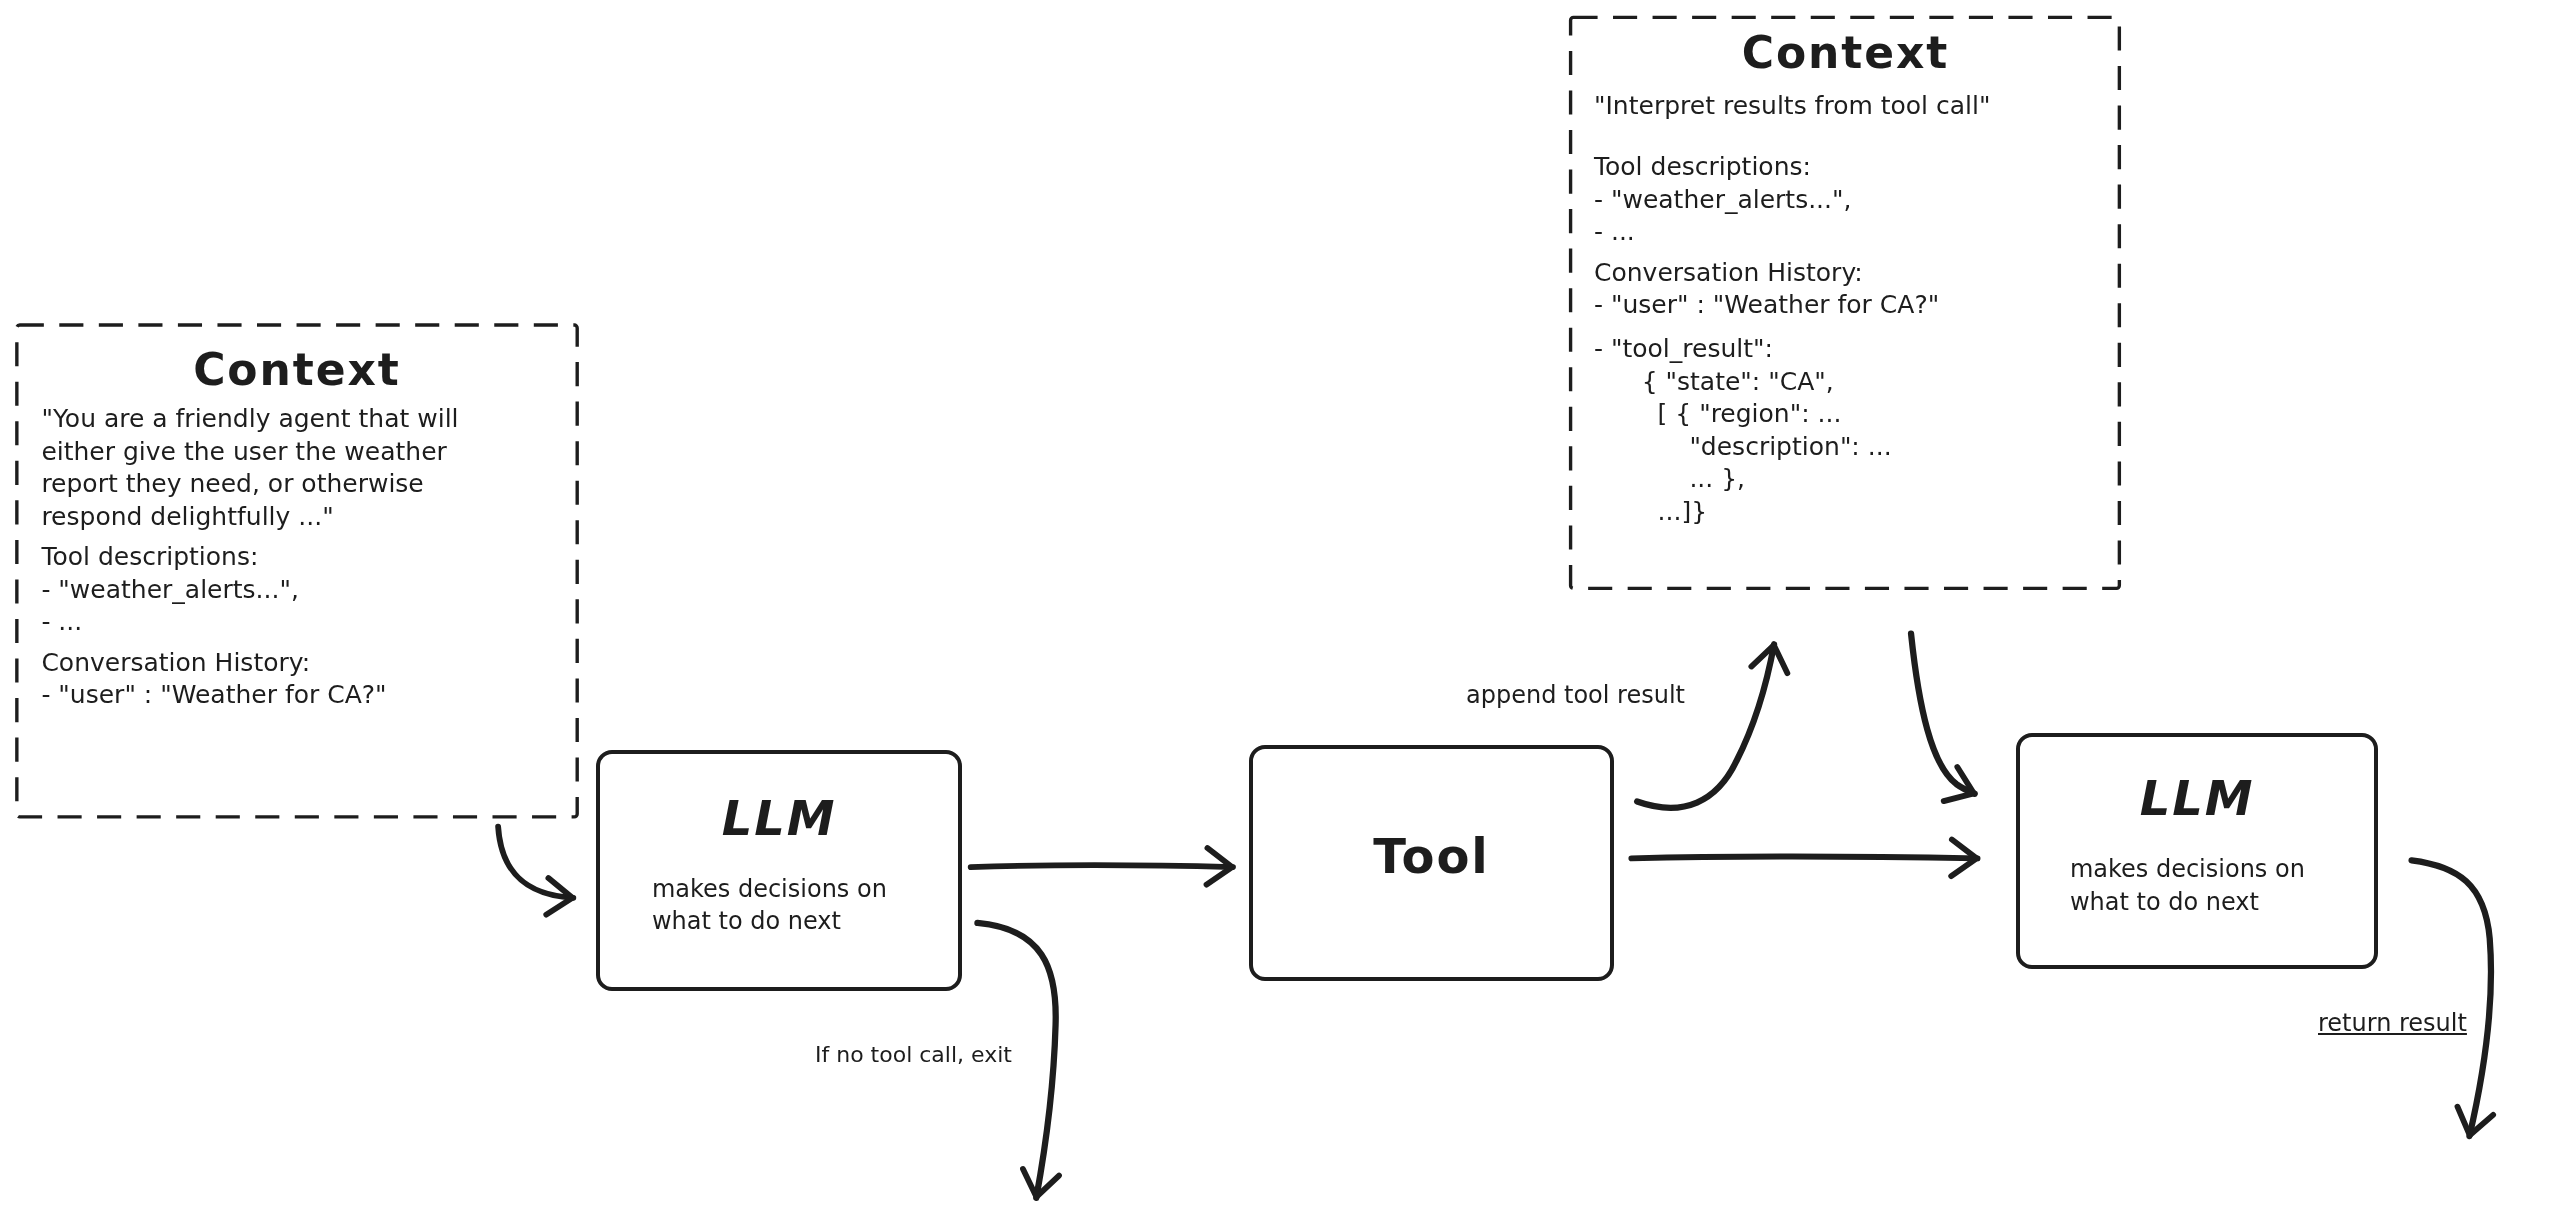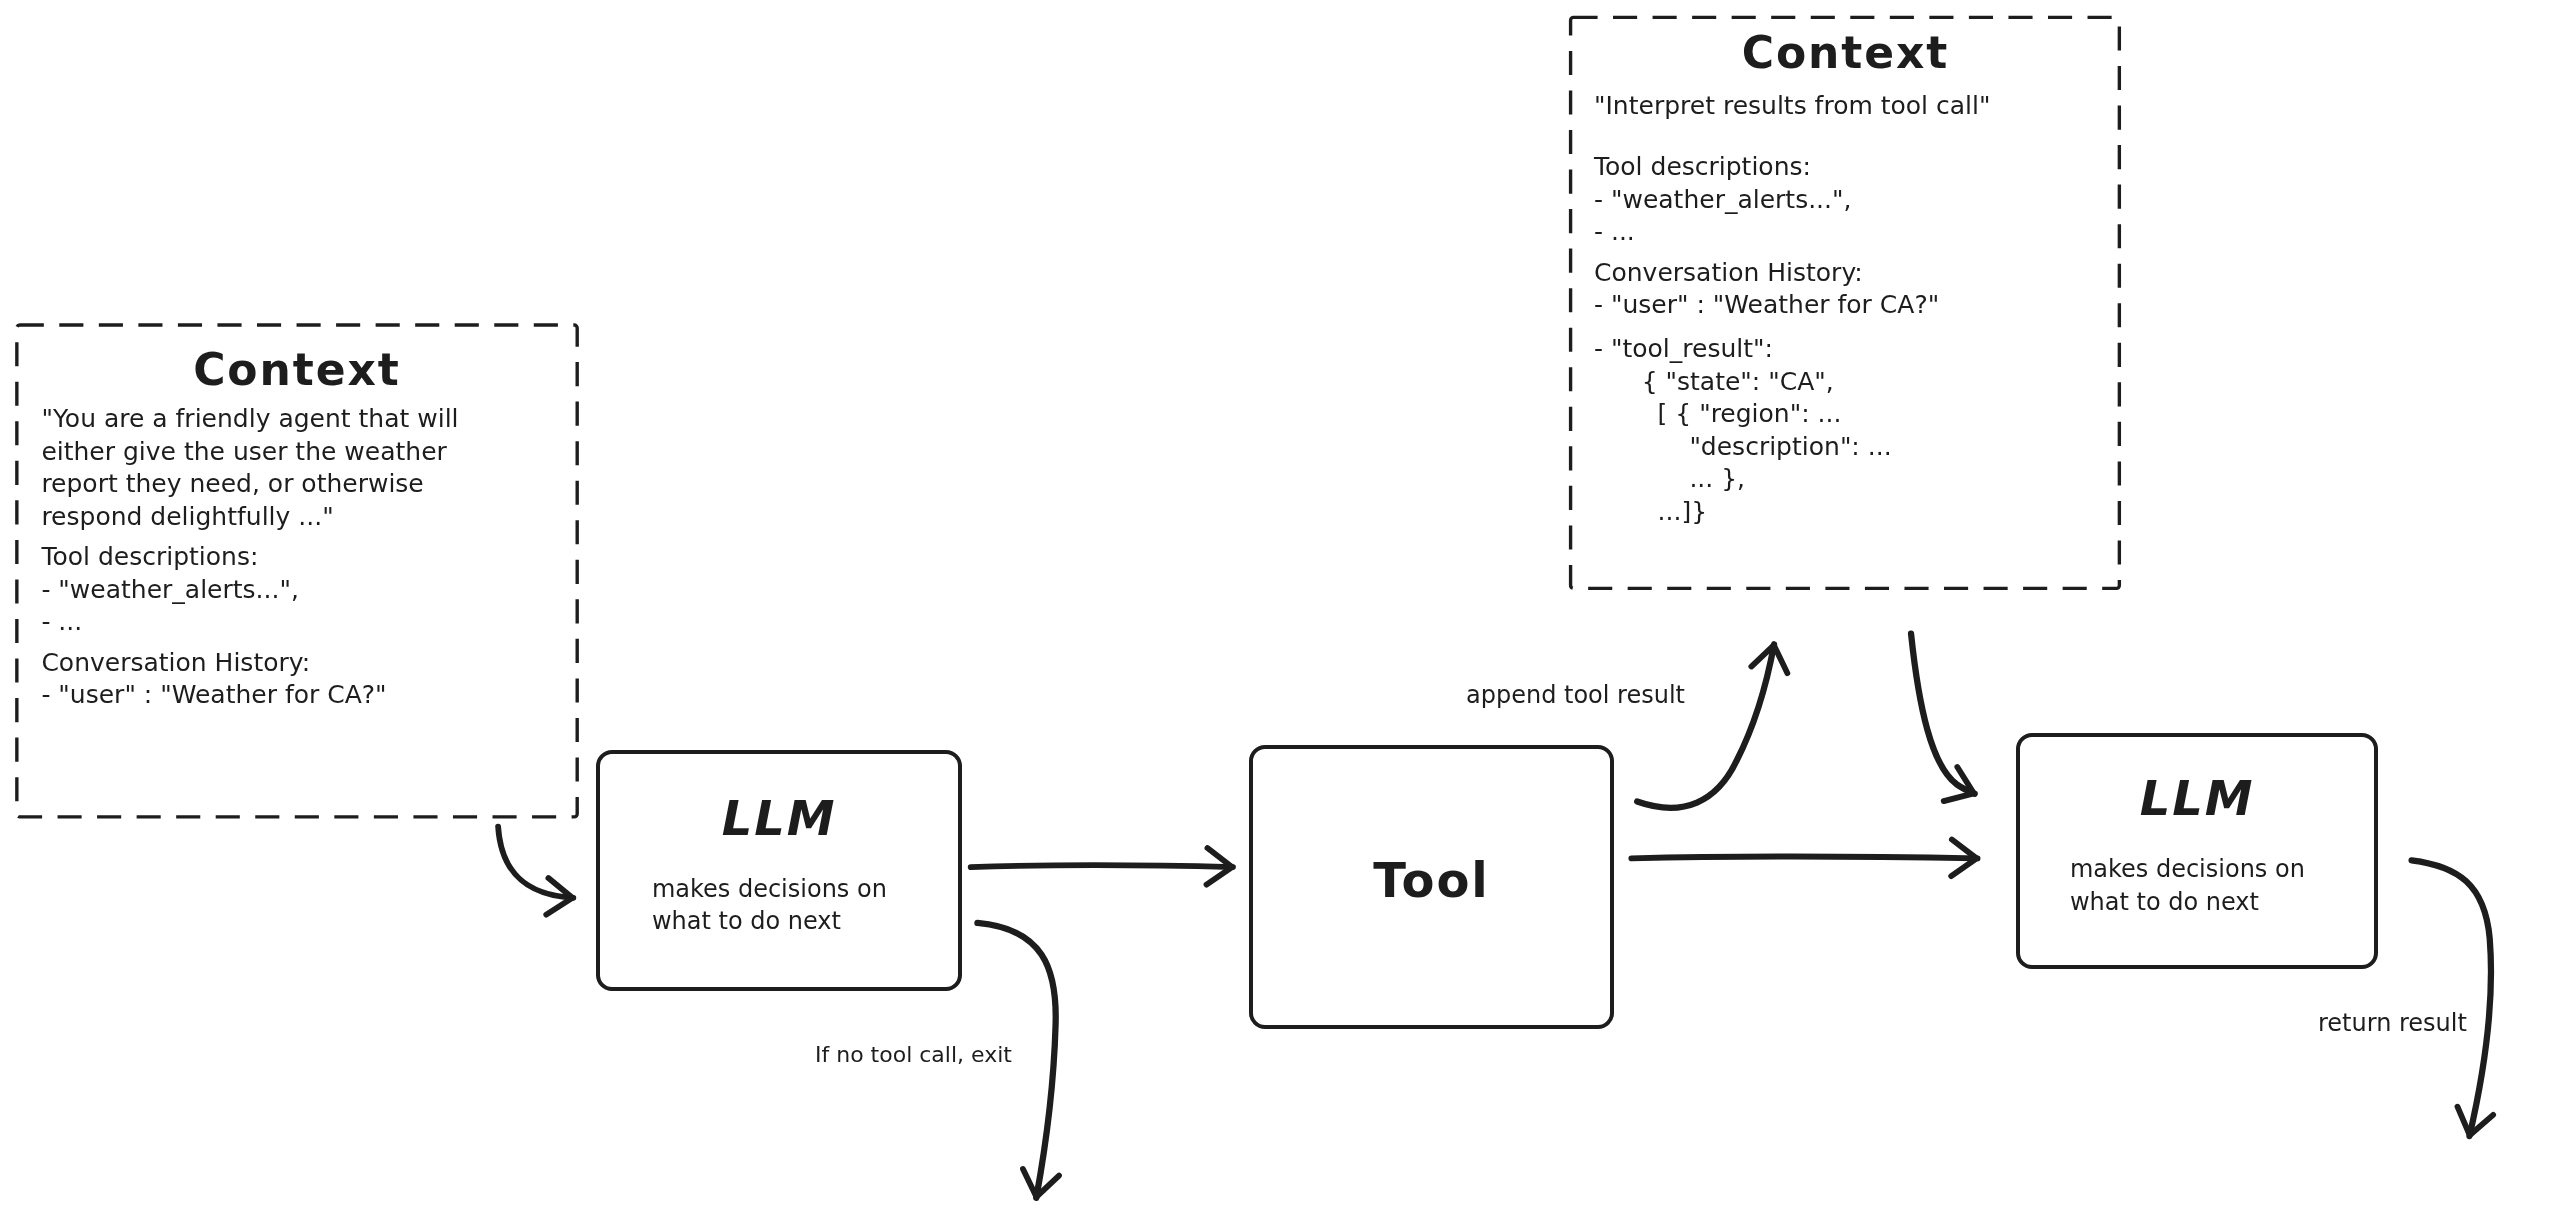--- a/index.html
+++ b/index.html
@@ -125,28 +125,28 @@
             ... },
         ...]}</div>
   </div>
 
   <div class="node" style="left:596px; top:750px; width:366px; height:241px;">
     <div class="node-title italic">LLM</div>
     <div class="node-sub">makes decisions on
 what to do next</div>
   </div>
 
-  <div class="node" style="left:1249px; top:745px; width:365px; height:284px;">
+  <div class="node" style="left:1249px; top:745px; width:365px; height:236px;">
     <div class="node-title">Tool</div>
   </div>
 
   <div class="node" style="left:2016px; top:733px; width:362px; height:236px;">
     <div class="node-title italic">LLM</div>
     <div class="node-sub">makes decisions on
 what to do next</div>
   </div>
 
   <div class="arrow-label" style="left:1466px; top:681px;">append tool result</div>
   <div class="arrow-label" style="left:815px; top:1042px; font-size:22px;">If no tool call, exit</div>
-  <div class="arrow-label" style="left:2318px; top:1009px;">return result</div>
+  <div class="arrow-label" style="left:2318px; top:1009px;text-decoration:underline;">return result</div>
 
 </div>
 
 
 </body></html>

